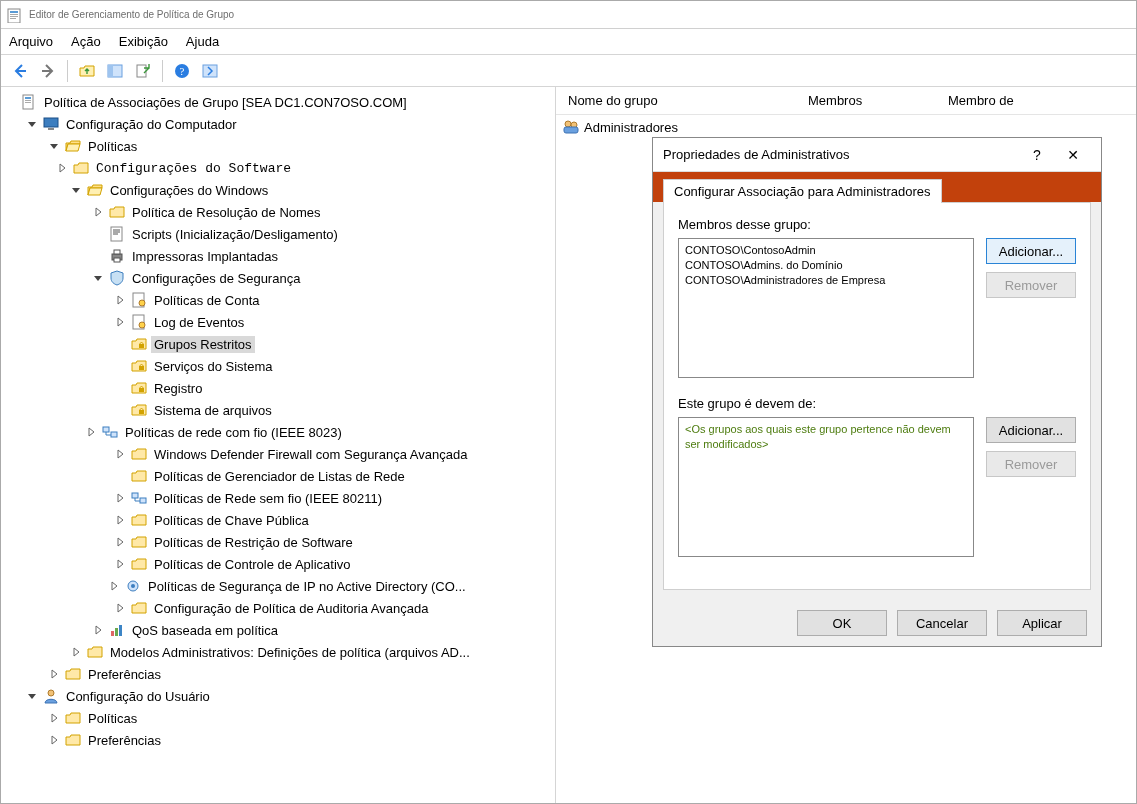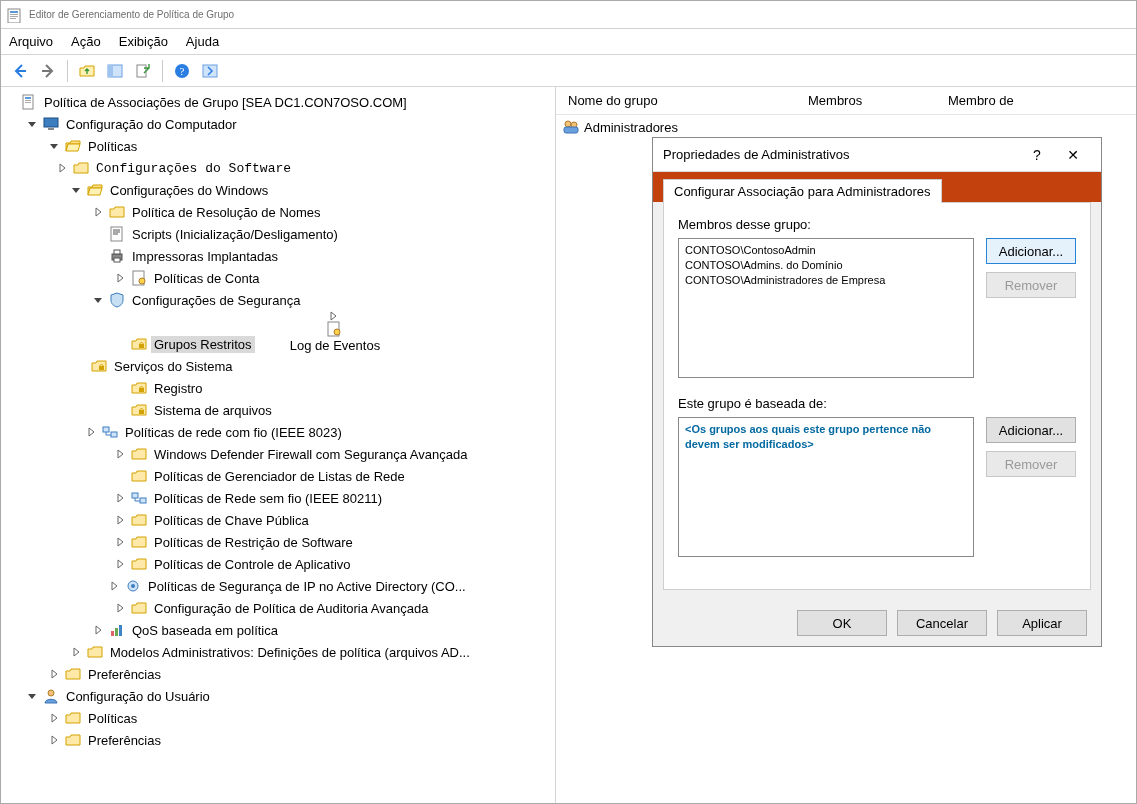--- a/index.html
+++ b/index.html
@@ -124,21 +124,21 @@
     background:#fff; border:1px solid #cfcfcf;
     margin:0 10px 10px 10px; padding:14px 14px 14px 14px;
   }
   .group-label { margin-bottom:6px; }
   .group-row { display:flex; align-items:flex-start; gap:12px; margin-bottom:18px; }
   .listbox {
     flex:1; height:140px; border:1px solid #888; background:#fff;
     padding:4px 6px; font-size:11px; line-height:1.35;
     overflow:auto;
   }
-  .listbox.placeholder { color:#0369a1;font-weight:bold; }
+  .listbox.placeholder { color:#4d7c0f; }
   .btn {
     width:90px; height:26px;
     border:1px solid #adadad; background:#e1e1e1;
     font-size:13px; cursor:pointer;
     display:flex; align-items:center; justify-content:center;
   }
   .btn.primary { border:1px solid #2a84d6; background:#e5f1fb; }
   .btn.disabled { color:#9a9a9a; border:1px solid #c7c7c7; background:#e9e9e9; cursor:default; }
   .btn-col { display:flex; flex-direction:column; gap:8px; }
   .dialog-footer {
@@ -334,52 +334,52 @@
                 <svg width="16" height="16">
                   <rect x="3" y="6" width="10" height="6" fill="#888" stroke="#555"></rect>
                   <rect x="5" y="2" width="6" height="4" fill="#fff" stroke="#555"></rect>
                   <rect x="5" y="10" width="6" height="4" fill="#fff" stroke="#555"></rect>
                 </svg>
               </span>
               <span class="label">Impressoras Implantadas</span>
             </div>
           </li>
           <li>
+            <div class="row" style="padding-left: 92px;">
+              <span class="toggle">
+                <svg width="10" height="10">
+                  <path d="M1 3 L9 3 L5 8 Z" fill="#444"></path>
+                </svg>
+              </span>
+              <span class="icon">
+                <svg width="16" height="16">
+                  <path d="M8 1 L14 3 L14 8 C14 12 11 14 8 15 C5 14 2 12 2 8 L2 3 Z" fill="#c7e0f4" stroke="#3d7ebf"></path>
+                </svg>
+              </span>
+              <span class="label">Configurações de Segurança</span>
+            </div>
+          </li>
+          <li>
             <div class="row" style="padding-left: 114px;">
               <span class="toggle">
                 <svg width="10" height="10">
                   <path d="M3 1 L8 5 L3 9 Z" fill="none" stroke="#666"></path>
                 </svg>
               </span>
               <span class="icon">
                 <svg width="16" height="16">
                   <rect x="2" y="1" width="11" height="14" fill="#fff" stroke="#888"></rect>
                   <circle cx="11" cy="11" r="3" fill="#ffd24a" stroke="#b07b2c"></circle>
                 </svg>
               </span>
               <span class="label">Políticas de Conta</span>
             </div>
           </li>
           <li>
-            <div class="row" style="padding-left: 92px;">
-              <span class="toggle">
-                <svg width="10" height="10">
-                  <path d="M1 3 L9 3 L5 8 Z" fill="#444"></path>
-                </svg>
-              </span>
-              <span class="icon">
-                <svg width="16" height="16">
-                  <path d="M8 1 L14 3 L14 8 C14 12 11 14 8 15 C5 14 2 12 2 8 L2 3 Z" fill="#c7e0f4" stroke="#3d7ebf"></path>
-                </svg>
-              </span>
-              <span class="label">Configurações de Segurança</span>
-            </div>
-          </li>
-          <li>
-            <div class="row" style="padding-left: 114px; flex-direction: column;">
+            <div class="row" style="padding-left: 114px;">
               <span class="toggle">
                 <svg width="10" height="10">
                   <path d="M3 1 L8 5 L3 9 Z" fill="none" stroke="#666"></path>
                 </svg>
               </span>
               <span class="icon">
                 <svg width="16" height="16">
                   <rect x="2" y="1" width="11" height="14" fill="#fff" stroke="#888"></rect>
                   <circle cx="11" cy="11" r="3" fill="#ffd24a" stroke="#b07b2c"></circle>
                 </svg>
@@ -394,21 +394,21 @@
                 <svg width="16" height="16">
                   <path d="M1 5 L5 5 L6 3 L15 3 L15 13 L1 13 Z" fill="#ffe9a8" stroke="#d2a200"></path>
                   <rect x="8" y="8" width="5" height="4" fill="#d2a200"></rect>
                   <path d="M9 8 C9 6 12 6 12 8" fill="none" stroke="#d2a200"></path>
                 </svg>
               </span>
               <span class="label">Grupos Restritos</span>
             </div>
           </li>
           <li>
-            <div class="row" style="padding-left: 74px;">
+            <div class="row" style="padding-left: 114px;">
               <span class="toggle"></span>
               <span class="icon">
                 <svg width="16" height="16">
                   <path d="M1 5 L5 5 L6 3 L15 3 L15 13 L1 13 Z" fill="#ffe9a8" stroke="#d2a200"></path>
                   <rect x="8" y="8" width="5" height="4" fill="#d2a200"></rect>
                   <path d="M9 8 C9 6 12 6 12 8" fill="none" stroke="#d2a200"></path>
                 </svg>
               </span>
               <span class="label">Serviços do Sistema</span>
             </div>
@@ -704,21 +704,21 @@
           <div class="listbox" id="members-box">
               <div>CONTOSO\ContosoAdmin</div>
               <div>CONTOSO\Admins. do Domínio</div>
               <div>CONTOSO\Administradores de Empresa</div>
             </div>
           <div class="btn-col">
             <div class="btn primary">Adicionar...</div>
             <div class="btn disabled">Remover</div>
           </div>
         </div>
-        <div class="group-label">Este grupo é baseada de:</div>
+        <div class="group-label">Este grupo é devem de:</div>
         <div class="group-row">
           <div class="listbox placeholder">&lt;Os grupos aos quais este grupo pertence não devem ser modificados&gt;</div>
           <div class="btn-col">
             <div class="btn">Adicionar...</div>
             <div class="btn disabled">Remover</div>
           </div>
         </div>
       </div>
       <div class="dialog-footer">
         <div class="btn">OK</div>

